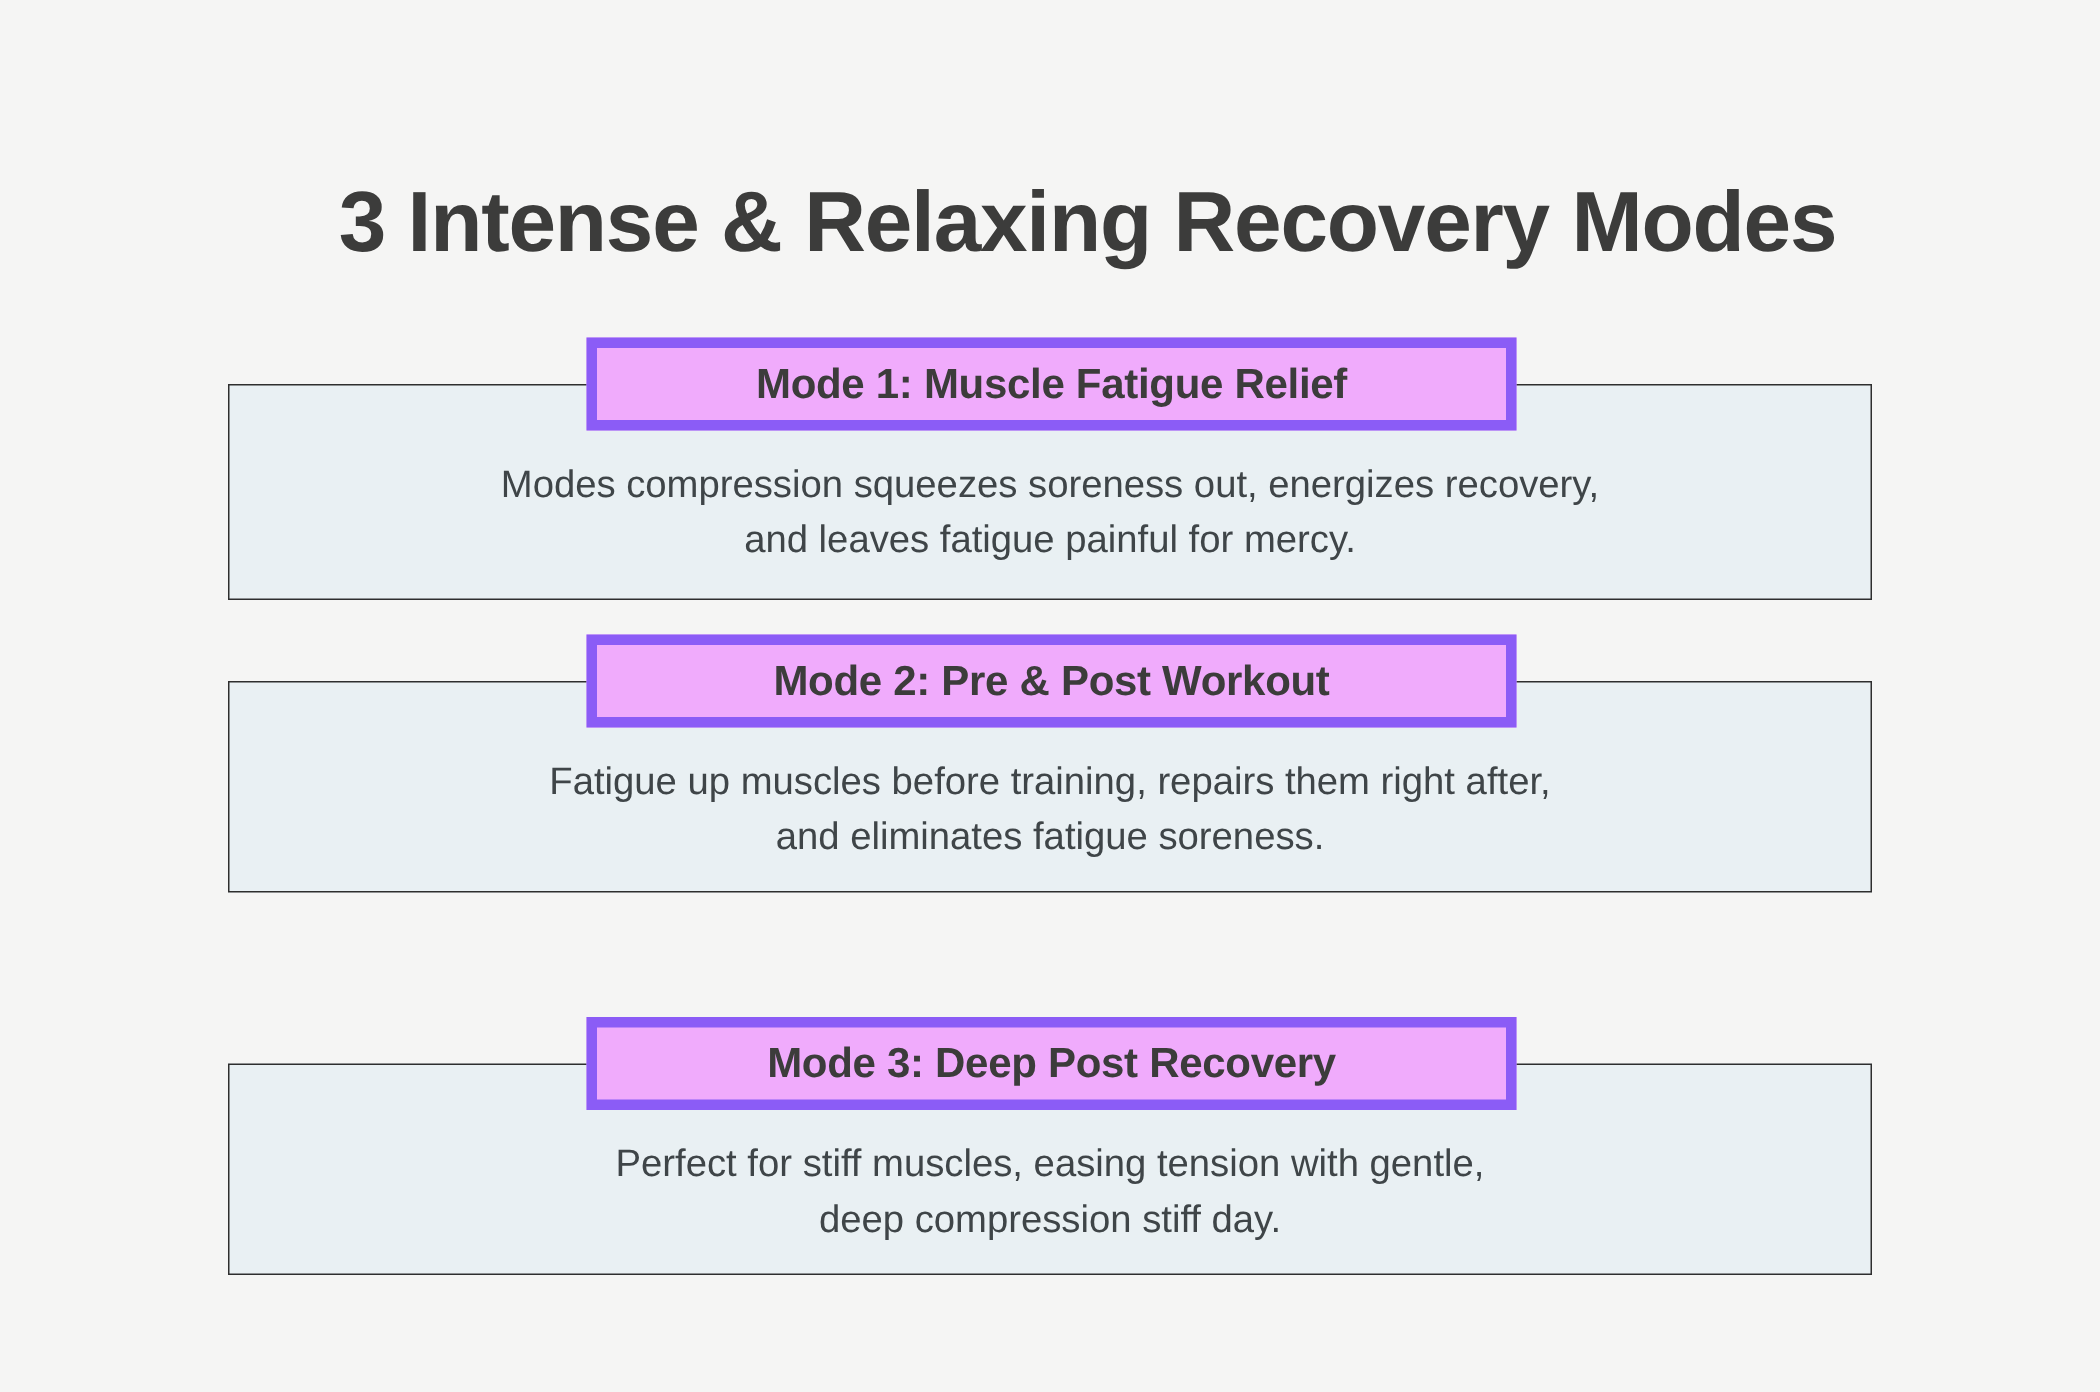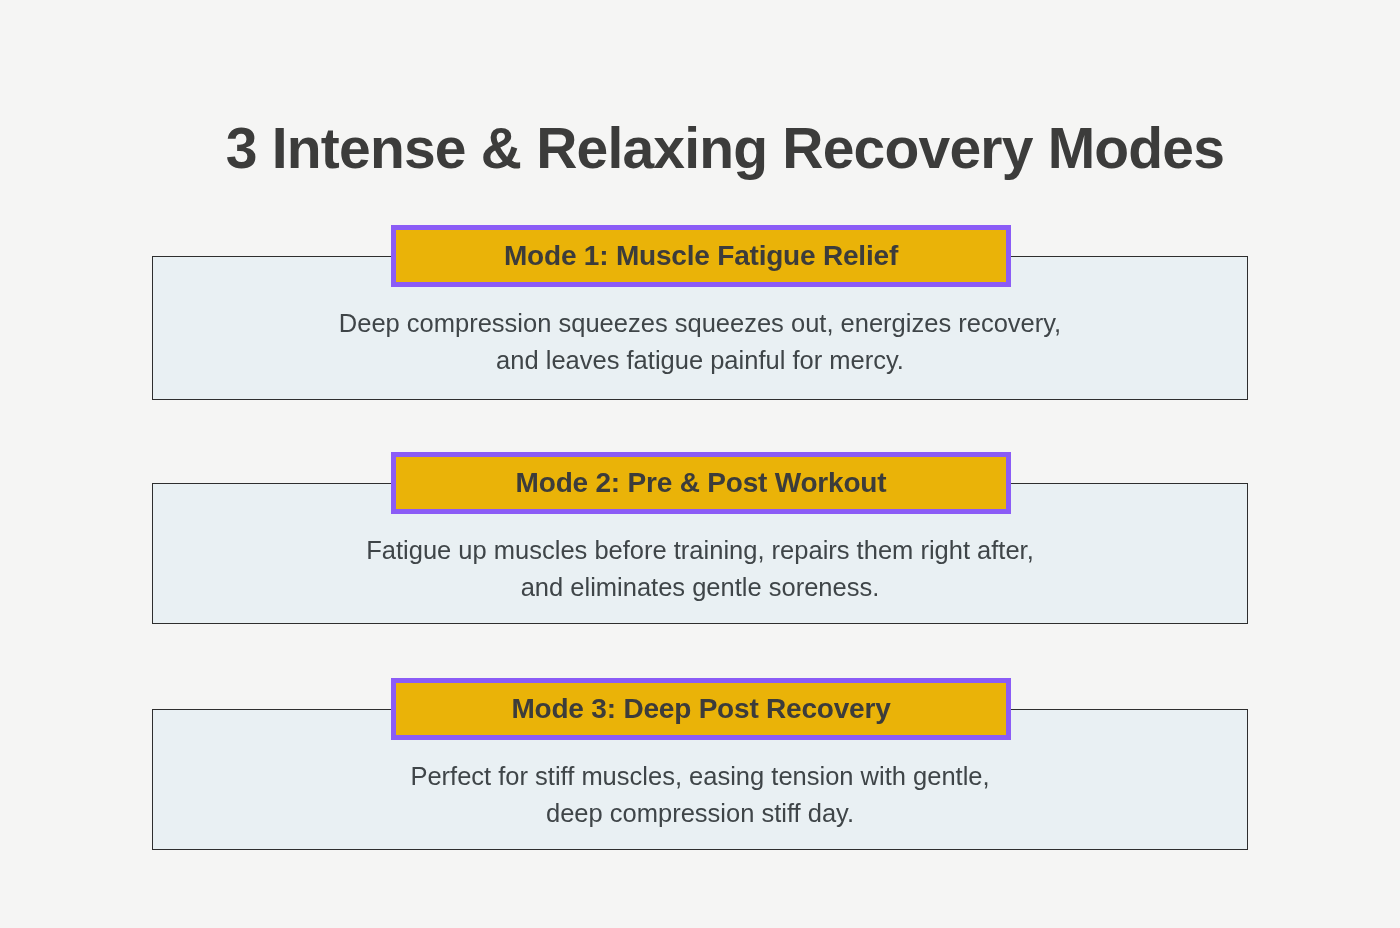--- a/index.html
+++ b/index.html
@@ -41,33 +41,33 @@
   .mode-card {
     position: absolute;
     left: 152px;
     width: 1096px;
     box-sizing: border-box;
     background: #e9f0f3;
     border: 1px solid #2e2e2e;
   }
 
   .mode-card.card-1 { top: 256px; height: 144px; }
-  .mode-card.card-2 { top: 483px; height: 141px; }
+  .mode-card.card-2 { top: 454px; height: 141px; }
   .mode-card.card-3 { top: 709px; height: 141px; }
 
   
   .mode-header {
     position: absolute;
     left: 238px;            
     top: -32px;             
     width: 620px;
     height: 62px;
     box-sizing: border-box;
-    background: #eab308;
-    border: 5px solid #8b5cf6;
+    background: #f0abfc;
+    border: 7px solid #8b5cf6;
     display: flex;
     align-items: center;
     justify-content: center;
     z-index: 2;
   }
 
   .mode-header-label {
     font-size: 28px;
     font-weight: bold;
     color: #3c3c3b;
@@ -98,32 +98,32 @@
 
 <div id="page">
 
   <h1 class="page-title">3 Intense &amp; Relaxing Recovery Modes</h1>
 
   <section class="mode-card card-1">
     <div class="mode-header">
       <span class="mode-header-label">Mode 1: Muscle Fatigue Relief</span>
     </div>
     <div class="mode-body">
-      <span class="line">Deep compression squeezes squeezes out, energizes recovery,</span>
+      <span class="line">Modes compression squeezes soreness out, energizes recovery,</span>
       <span class="line">and leaves fatigue painful for mercy.</span>
     </div>
   </section>
 
   <section class="mode-card card-2">
     <div class="mode-header">
       <span class="mode-header-label">Mode 2: Pre &amp; Post Workout</span>
     </div>
     <div class="mode-body">
       <span class="line">Fatigue up muscles before training, repairs them right after,</span>
-      <span class="line">and eliminates gentle soreness.</span>
+      <span class="line">and eliminates fatigue soreness.</span>
     </div>
   </section>
 
   <section class="mode-card card-3">
     <div class="mode-header">
       <span class="mode-header-label">Mode 3: Deep Post Recovery</span>
     </div>
     <div class="mode-body">
       <span class="line">Perfect for stiff muscles, easing tension with gentle,</span>
       <span class="line">deep compression stiff day.</span>

